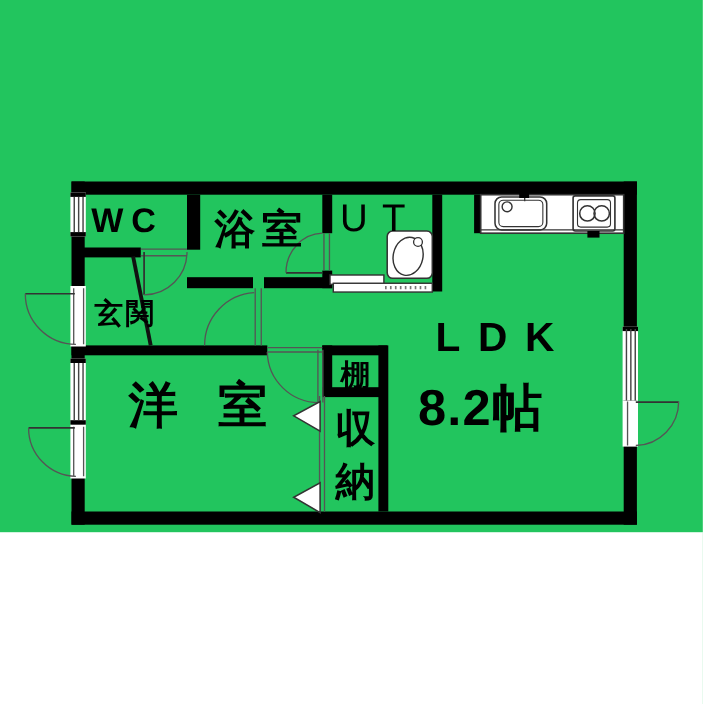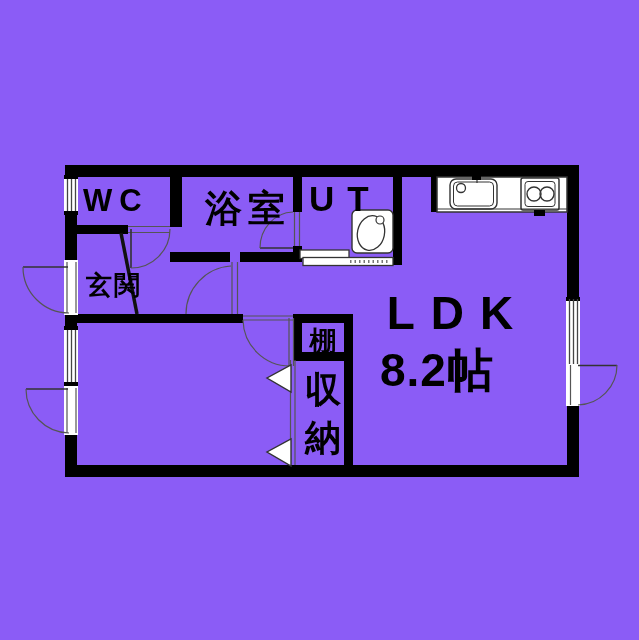--- a/index.html
+++ b/index.html
@@ -1,26 +1,26 @@
 <!DOCTYPE html>
 <html><head>
 <meta charset="utf-8">
 <style>
   html,body{margin:0;padding:0;background:#fff;}
-  #canvas{position:relative;width:639px;height:640px;background:#8b5cf6;overflow:hidden;
+  #canvas{position:relative;width:639px;height:484px;background:#22c55e;overflow:hidden;
           font-family:"Liberation Sans","DejaVu Sans",sans-serif;color:#000;}
   #plan-svg{position:absolute;left:0;top:0;}
   .lbl{position:absolute;white-space:nowrap;color:#000;}
   #lbl-wc{left:83px;top:183px;font-size:31px;font-weight:600;letter-spacing:7px;}
-  #lbl-bath{left:195px;top:184px;font-size:37px;font-weight:700;letter-spacing:6px;margin-left:10px;}
-  #lbl-ut{left:309px;top:179px;font-size:35px;font-weight:700;letter-spacing:13px;}
+  #lbl-bath{left:195px;top:184px;font-size:37px;font-weight:700;letter-spacing:6px;}
+  #lbl-ut{left:309px;top:179px;font-size:35px;font-weight:400;letter-spacing:13px;}
   #lbl-genkan{left:86px;top:268px;font-size:26px;font-weight:700;letter-spacing:2px;}
   #lbl-western{left:76px;top:342px;width:220px;text-align:center;font-size:45px;font-weight:700;line-height:54px;white-space:nowrap;}
   #lbl-western .ln{display:block;letter-spacing:12px;}
-  #lbl-ldk{left:368px;top:286px;width:180px;text-align:center;font-size:46px;font-weight:600;letter-spacing:16px;}
+  #lbl-ldk{left:368px;top:286px;width:180px;text-align:center;font-size:37px;font-weight:600;letter-spacing:16px;}
   #lbl-ldk-size{left:380px;top:340px;width:180px;text-align:left;font-size:46px;font-weight:600;letter-spacing:1px;}
   #lbl-shelf{left:301px;top:323px;width:44px;text-align:center;font-size:27px;font-weight:700;}
   #lbl-closet{left:302px;top:366px;width:42px;text-align:center;font-size:36px;font-weight:700;line-height:48px;}
   #lbl-closet span{display:block;}
 </style>
 </head>
 <body>
 
 <div id="canvas">
 
@@ -155,20 +155,21 @@
     <rect x="534" y="210" width="11" height="6" fill="#000" stroke="none"></rect>
   </g>
 
 </svg>
 
 <div class="lbl" id="lbl-wc">WC</div>
 <div class="lbl" id="lbl-bath">浴室</div>
 <div class="lbl" id="lbl-ut">UT</div>
 <div class="lbl" id="lbl-genkan">玄関</div>
 <div class="lbl" id="lbl-western">
+  <span class="ln">洋 室</span>
 </div>
 <div class="lbl" id="lbl-ldk">LDK</div>
 <div class="lbl" id="lbl-ldk-size">8.2帖</div>
 <div class="lbl" id="lbl-shelf">棚</div>
 <div class="lbl" id="lbl-closet">
   <span>収</span>
   <span>納</span>
 </div>
 
 </div>

